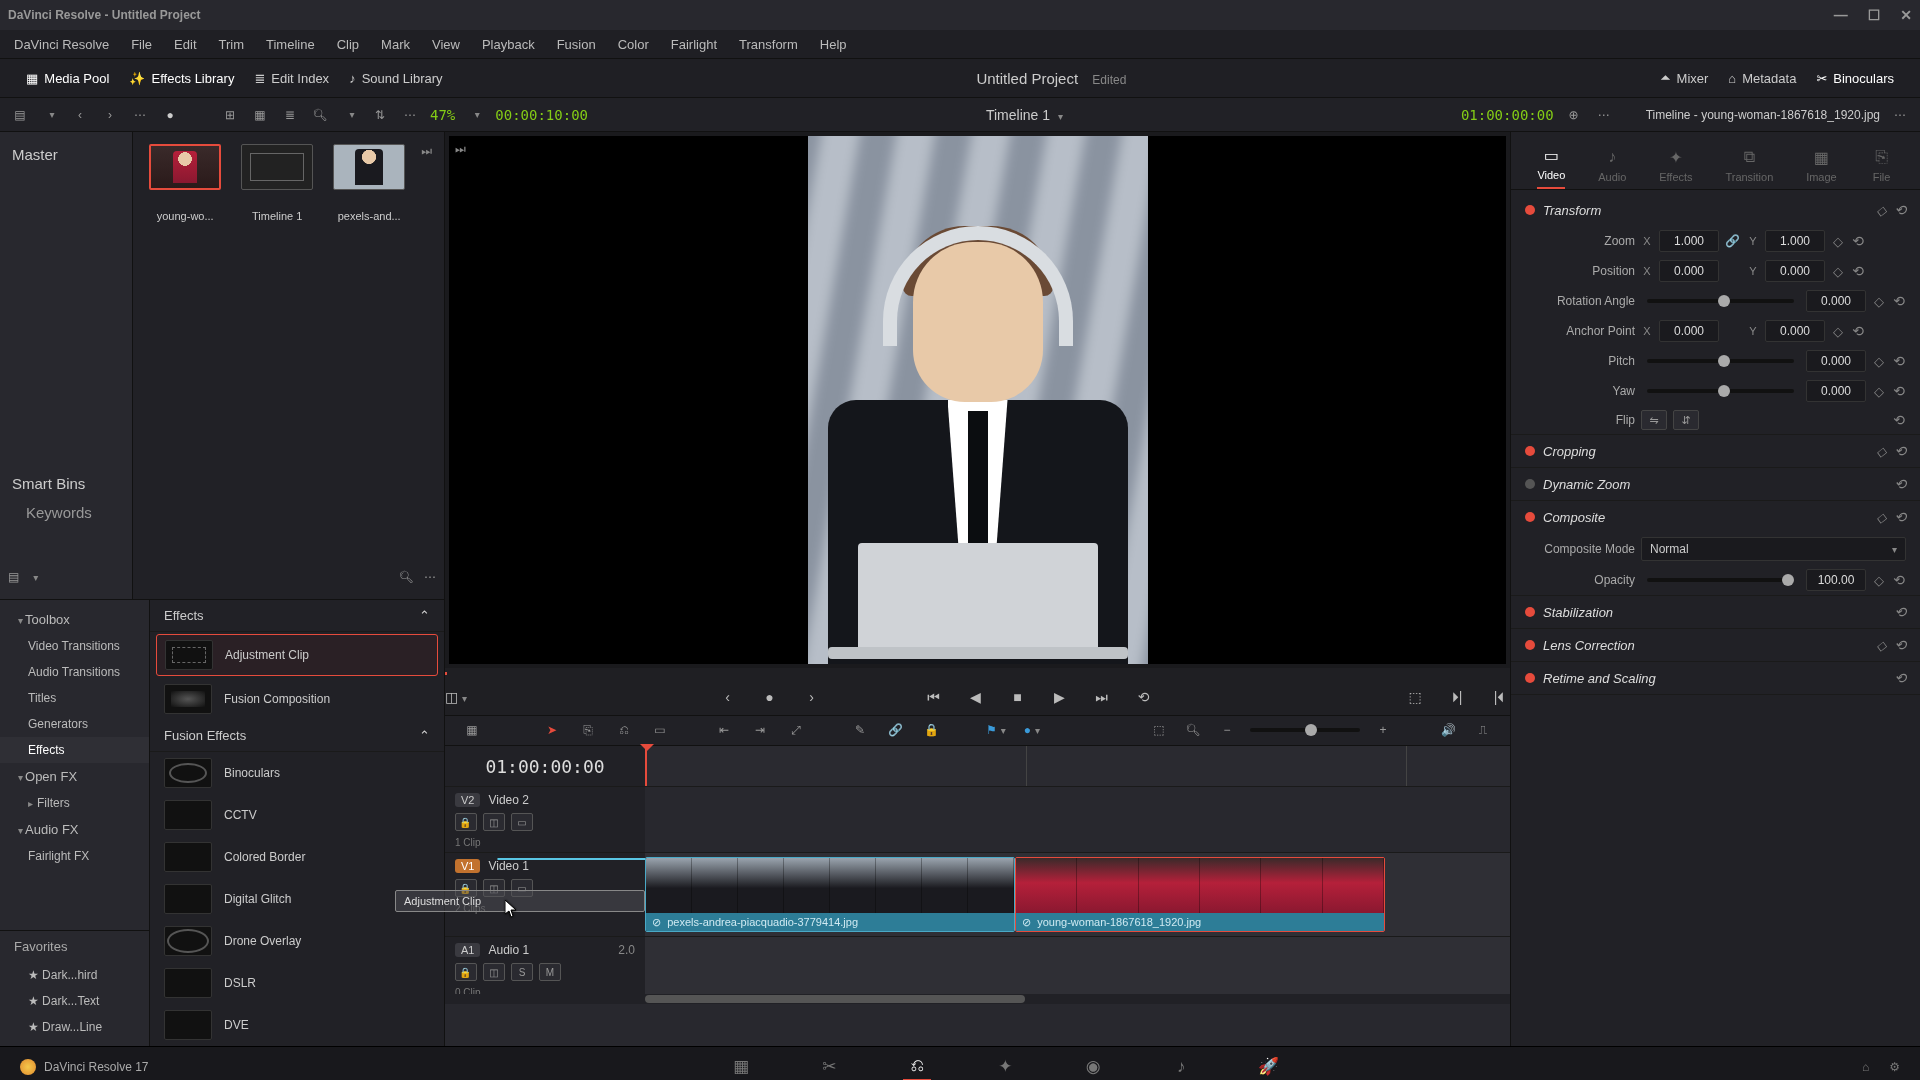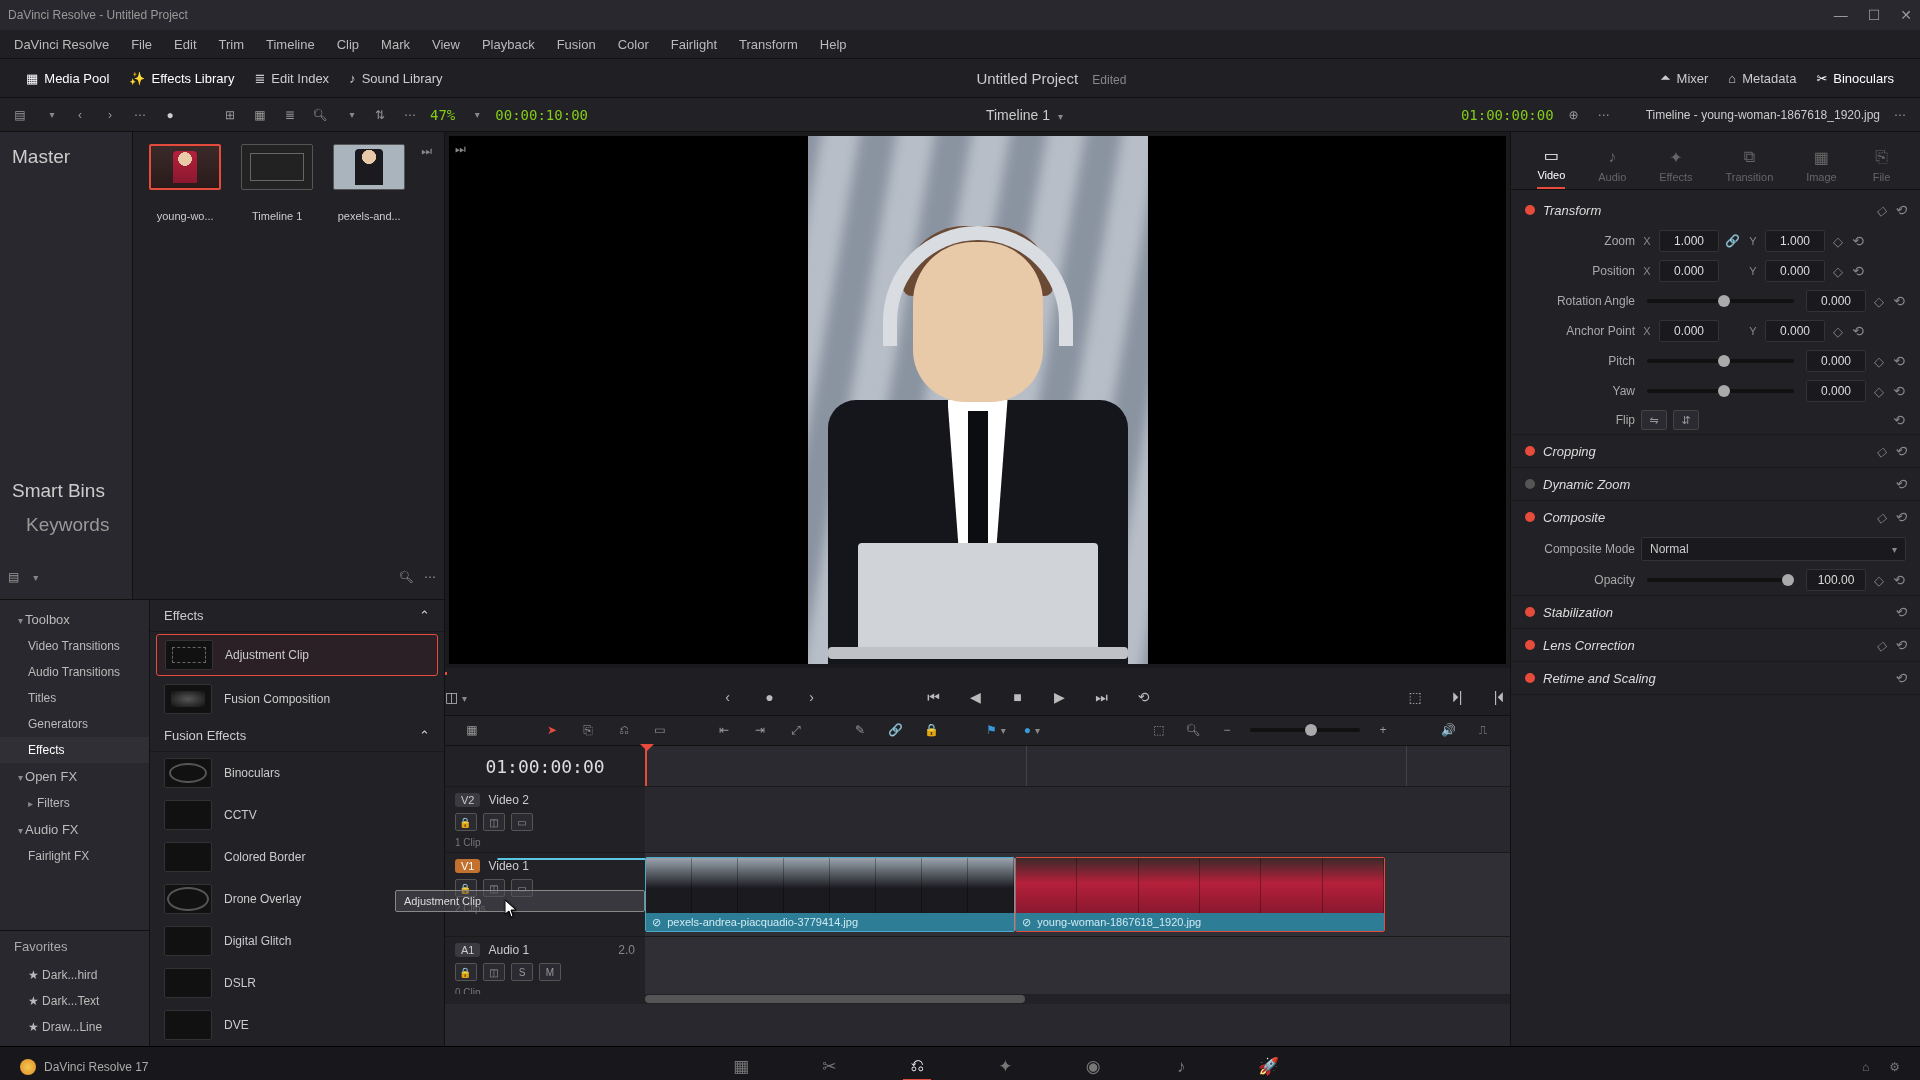--- a/index.html
+++ b/index.html
@@ -1,17 +1,17 @@
 <!DOCTYPE html>
 <html><head>
 <meta charset="utf-8">
 <style>
 * { margin: 0; padding: 0; box-sizing: border-box; font-family: "Segoe UI", Arial, sans-serif; user-select: none; }
 body { background: #1a1a1a; color: #ccc; width: 1920px; height: 1080px; overflow: hidden; font-size: 12px; }
-.title-bar { height: 24px; background: #28282e; display: flex; align-items: center; padding: 15px 8px; color: #999; }
+.title-bar { height: 24px; background: #28282e; display: flex; align-items: center; padding: 15px 8px; color: #999; font-weight: bold; }
 .title-bar .title { flex: 1; font-size: 12px; }
 .title-bar .win-btns { display: flex; gap: 20px; }
 .win-btns span { cursor: pointer; font-size: 14px; }
 
 .menu-bar { height: 28px; background: #1f1f24; display: flex; align-items: center; padding: 0 4px; gap: 2px; }
 .menu-bar .mi { padding: 4px 10px; color: #bbb; font-size: 13px; cursor: pointer; }
 
 .tool-row { height: 40px; background: #1f1f24; border-top: 1px solid #111; border-bottom: 1px solid #111; display: flex; align-items: center; padding: 0 10px; }
 .tool-row .seg { display: flex; align-items: center; gap: 8px; padding: 0 10px; }
 .tool-row .btn { display: flex; align-items: center; gap: 6px; color: #ccc; font-size: 13px; cursor: pointer; padding: 4px 6px; }
@@ -24,21 +24,21 @@
 .sub-bar .center { flex: 1; text-align: center; color: #ccc; font-size: 14px; }
 .sub-bar .icon-b { width: 20px; height: 20px; display:flex; align-items:center; justify-content:center; color:#999; cursor:pointer; }
 .sub-bar .tc { color: #84cc16; font-family: monospace; font-size: 14px; }
 
 .main { display: flex; height: calc(100% - 24px - 28px - 40px - 34px - 40px); }
 
 
 .left-col { width: 445px; display: flex; flex-direction: column; background: #212126; border-right: 1px solid #111; }
 .media-area { display: flex; height: 470px; }
 .media-tree { width: 150px; background: #28282e; border-right: 1px solid #111; padding: 8px; }
-.media-tree .hdr { color: #ccc; font-size: 19px; padding: 6px 4px; }
+.media-tree .hdr { color: #ccc; font-size: 15px; padding: 6px 4px; }
 .media-thumbs { flex:1; padding: 12px; display: flex; gap: 12px; align-items: flex-start; }
 .thumb { width: 80px; display:flex; flex-direction:column; align-items:center; gap:20px; }
 .thumb .img { width: 72px; height: 46px; background:#444; border: 1px solid #555; border-radius:2px; position:relative; overflow:hidden;}
 .thumb.active .img { border: 2px solid #e64b3c; }
 .thumb .lbl { font-size: 11px; color:#ccc; text-align:center; width:100%; overflow:hidden; text-overflow:ellipsis; white-space:nowrap; }
 
 
 .img.woman { background: linear-gradient(#3a2a2a,#2a1a1a); }
 .img.woman::after { content:""; position:absolute; left:32%; top:12%; width:36%; height:76%; background: radial-gradient(circle at 50% 25%, #e8c9a8 0 25%, transparent 26%), linear-gradient(#b5203a,#8a1830); border-radius: 4px 4px 0 0; }
 .img.tl { background:#222; }
@@ -348,28 +348,28 @@
             </div>
           <div class="fx-item">
               <div class="prev"></div>
               <div class="name">CCTV</div>
             </div>
           <div class="fx-item">
               <div class="prev"></div>
               <div class="name">Colored Border</div>
             </div>
           <div class="fx-item">
+              <div class="prev"></div>
+              <div class="name">Digital Glitch</div>
+            </div>
+          <div class="fx-item">
               <div class="prev">
                 <div style="position:absolute;inset:2px;border:2px solid #555;border-radius:50%;"></div>
               </div>
               <div class="name">Drone Overlay</div>
-            </div>
-          <div class="fx-item">
-              <div class="prev"></div>
-              <div class="name">Digital Glitch</div>
             </div>
           <div class="fx-item">
               <div class="prev"></div>
               <div class="name">DSLR</div>
             </div>
           <div class="fx-item">
               <div class="prev"></div>
               <div class="name">DVE</div>
             </div>
         </div>

